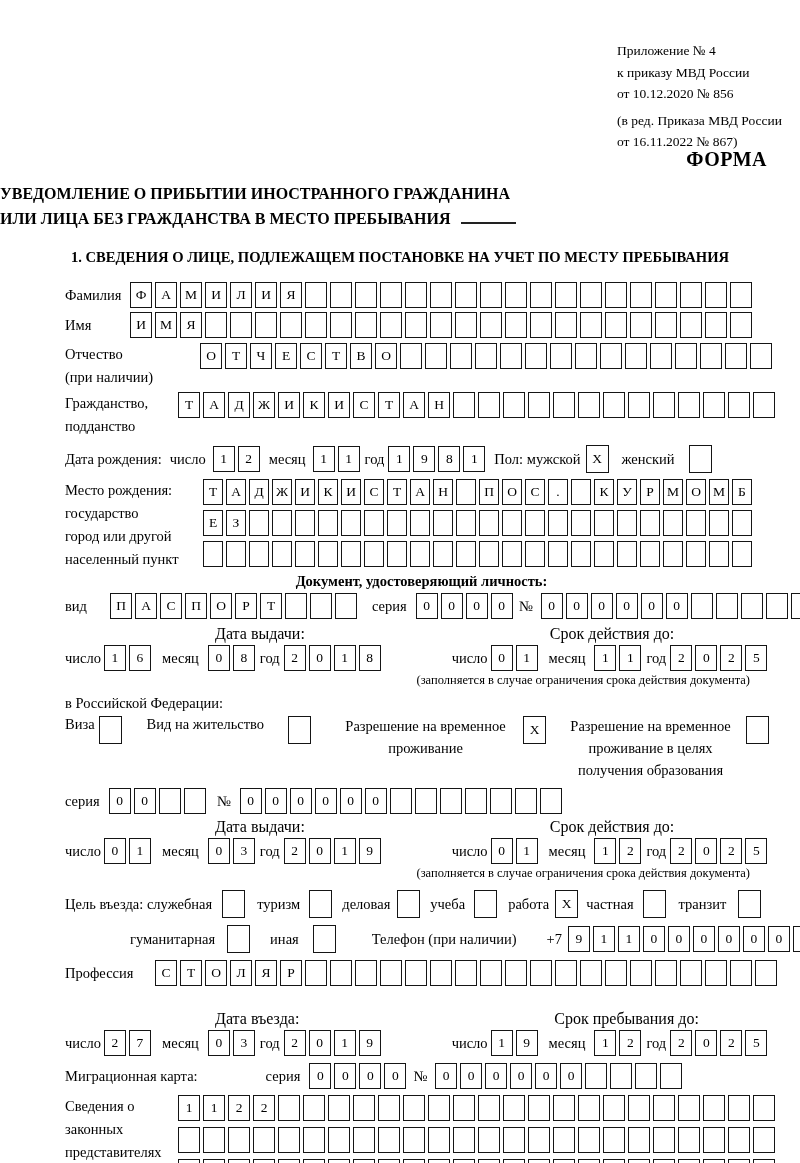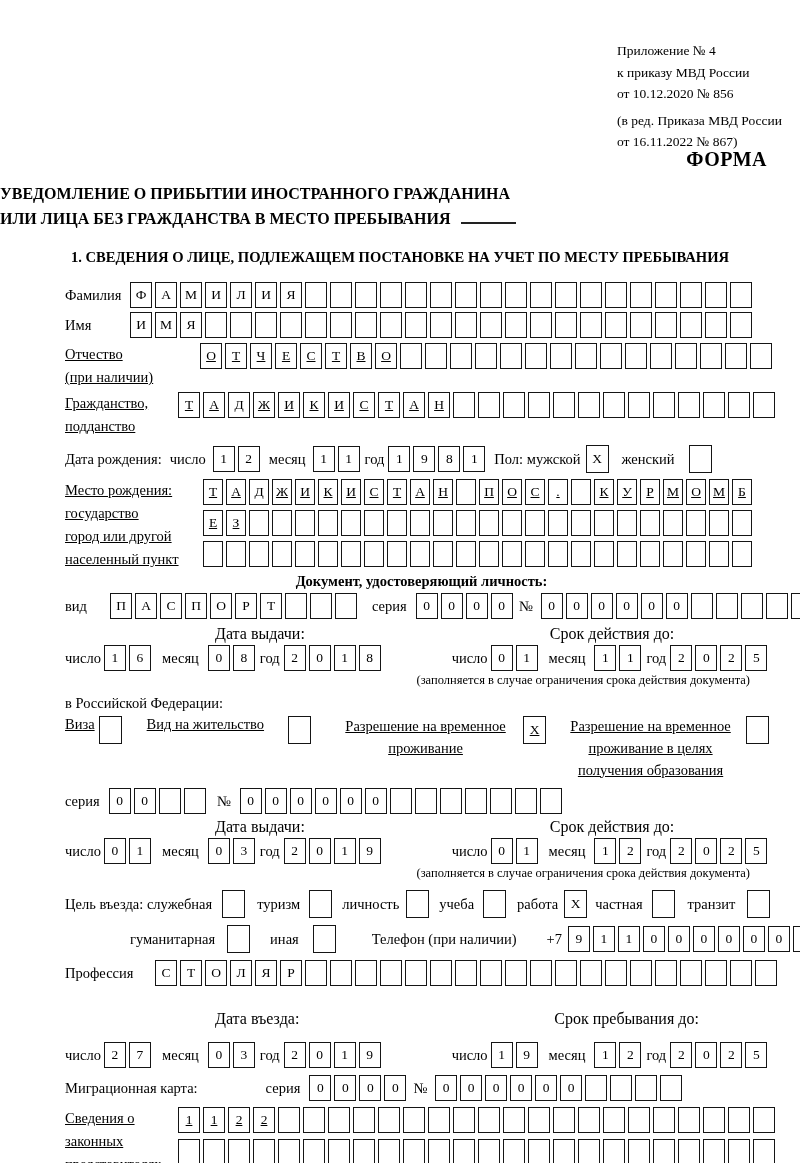--- a/index.html
+++ b/index.html
@@ -6,21 +6,21 @@
   .page{width:800px;height:1163px;background:#ffffff;color:#000;position:relative;
         font-family:"Liberation Serif",serif;font-size:14.5px;overflow:hidden;margin:0 auto;}
   .hdr{position:absolute;top:40px;left:617px;font-size:13.5px;line-height:1.6;}
   .hdr .gap{margin-top:5px;}
   .forma{position:absolute;top:148px;right:33px;font-weight:bold;font-size:20px;letter-spacing:.5px;}
   .title{position:absolute;top:182px;left:0;right:0;font-weight:bold;font-size:16px;line-height:1.55;}
   .blank-line{display:inline-block;width:55px;border-bottom:2px solid #222;height:13px;margin-left:10px;}
   .sech{position:absolute;top:249px;left:0;right:0;text-align:center;font-weight:bold;font-size:14.6px;}
   .content{position:absolute;top:282px;left:65px;width:713px;}
   .row{display:flex;align-items:center;}
-  .rowt{display:flex;align-items:flex-start;text-decoration:underline;}
+  .rowt{display:flex;align-items:flex-start;}
   .cells{display:flex;flex:none;}
   .cell{box-sizing:border-box;flex:none;width:22px;height:26px;border:1.6px solid #151515;margin-right:3px;
         display:flex;align-items:center;justify-content:center;font-size:13.5px;background:#fff;}
   .cells-sm .cell{width:20px;}
   .cb .cell{width:23px;height:28px;}
   .lbl{flex:none;}
   .lbl2{line-height:23px;}
   .pre{white-space:pre-line;}
   .ctr{text-align:center;}
   .boldc{font-weight:bold;text-align:center;}
@@ -476,21 +476,21 @@
 
     <div class="row" style="margin-bottom:7px">
       <span class="lbl">Цель въезда: служебная</span>
       <span class="cells cb" style="margin-left:10px">
           <span class="cell"></span>
         </span>
       <span class="lbl" style="margin-left:9px">туризм</span>
       <span class="cells cb" style="margin-left:9px">
           <span class="cell"></span>
         </span>
-      <span class="lbl" style="margin-left:7px">личность</span>
+      <span class="lbl" style="margin-left:7px">деловая</span>
       <span class="cells cb" style="margin-left:7px">
           <span class="cell"></span>
         </span>
       <span class="lbl" style="margin-left:7px">учеба</span>
       <span class="cells cb" style="margin-left:9px">
           <span class="cell"></span>
         </span>
       <span class="lbl" style="margin-left:8px">работа</span>
       <span class="cells cb" style="margin-left:6px">
           <span class="cell">X</span>
@@ -554,21 +554,21 @@
           <span class="cell"></span>
           <span class="cell"></span>
           <span class="cell"></span>
           <span class="cell"></span>
           <span class="cell"></span>
           <span class="cell"></span>
           <span class="cell"></span>
         </span>
     </div>
 
-    <div class="dlabelrow" style="margin-bottom:14px">
+    <div class="dlabelrow" style="margin-bottom:2px">
       <span style="margin-left:150px">Дата въезда:</span>
       <span style="margin-left:255px">Срок пребывания до:</span>
     </div>
 
     <div class="row" style="margin-bottom:7px">
       <span class="lbl">число</span>
       <span class="cells" style="margin-left:3px">
           <span class="cell">2</span>
           <span class="cell">7</span>
         </span>

